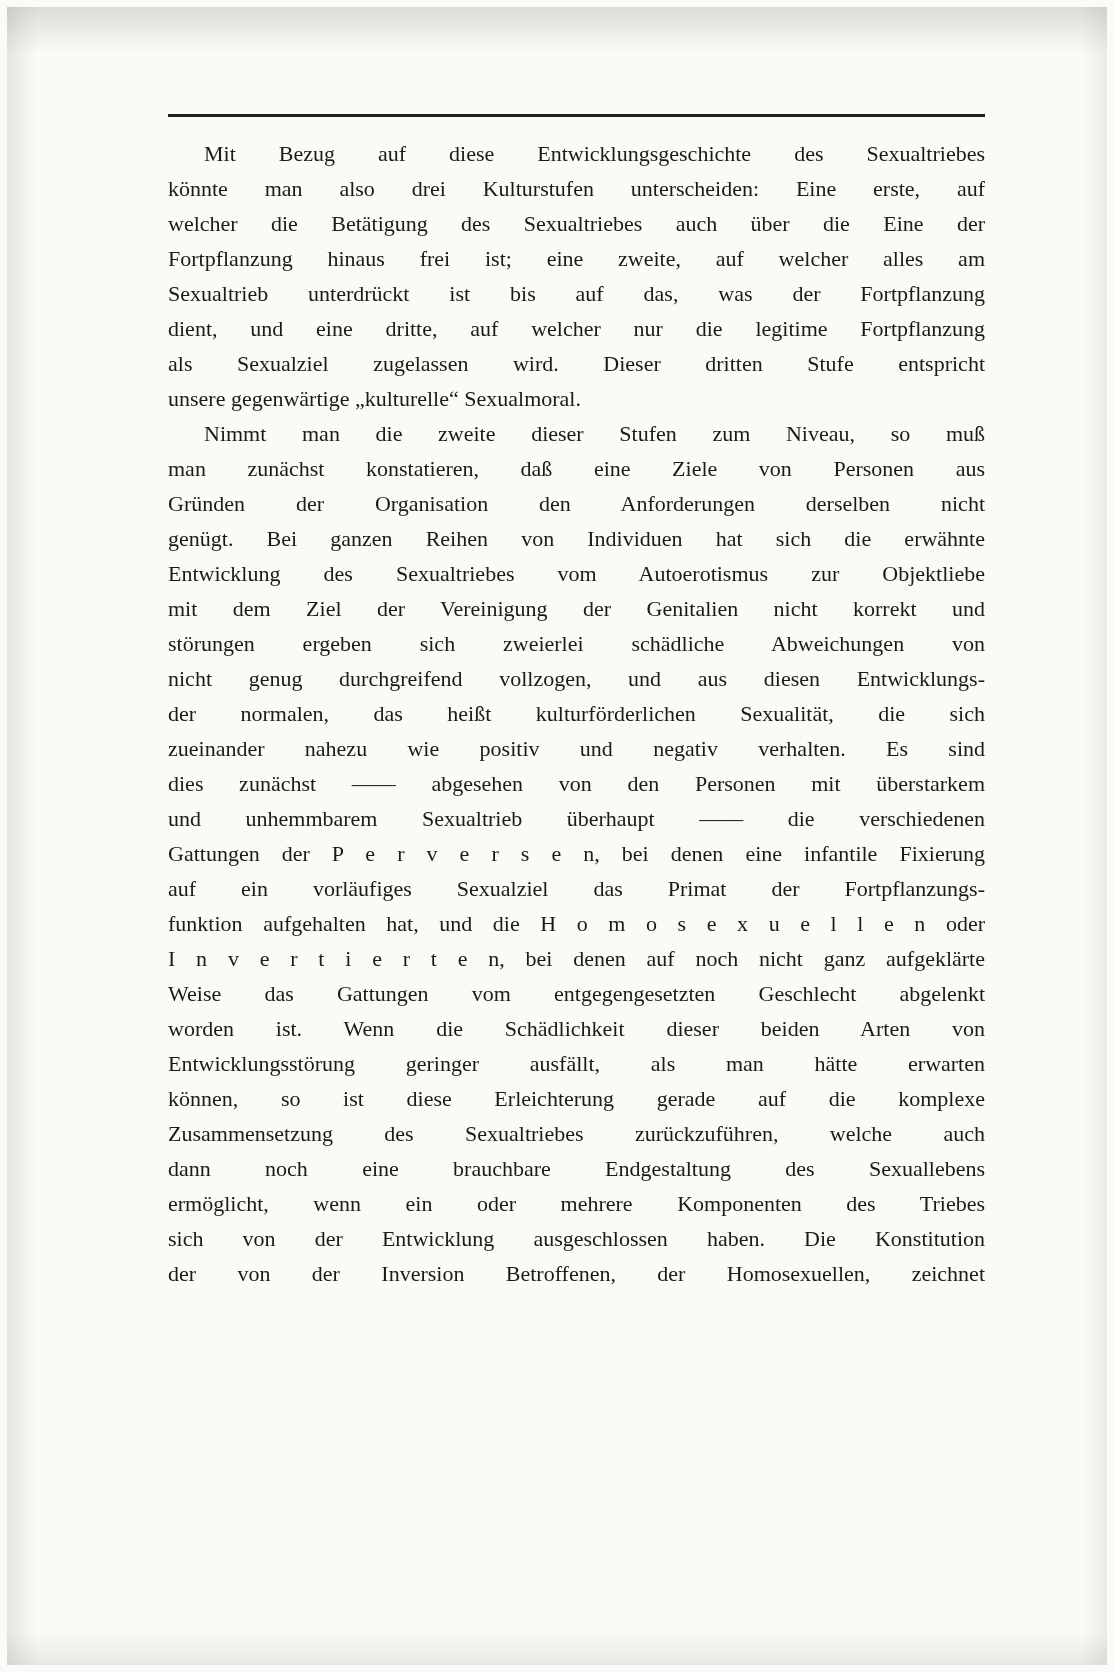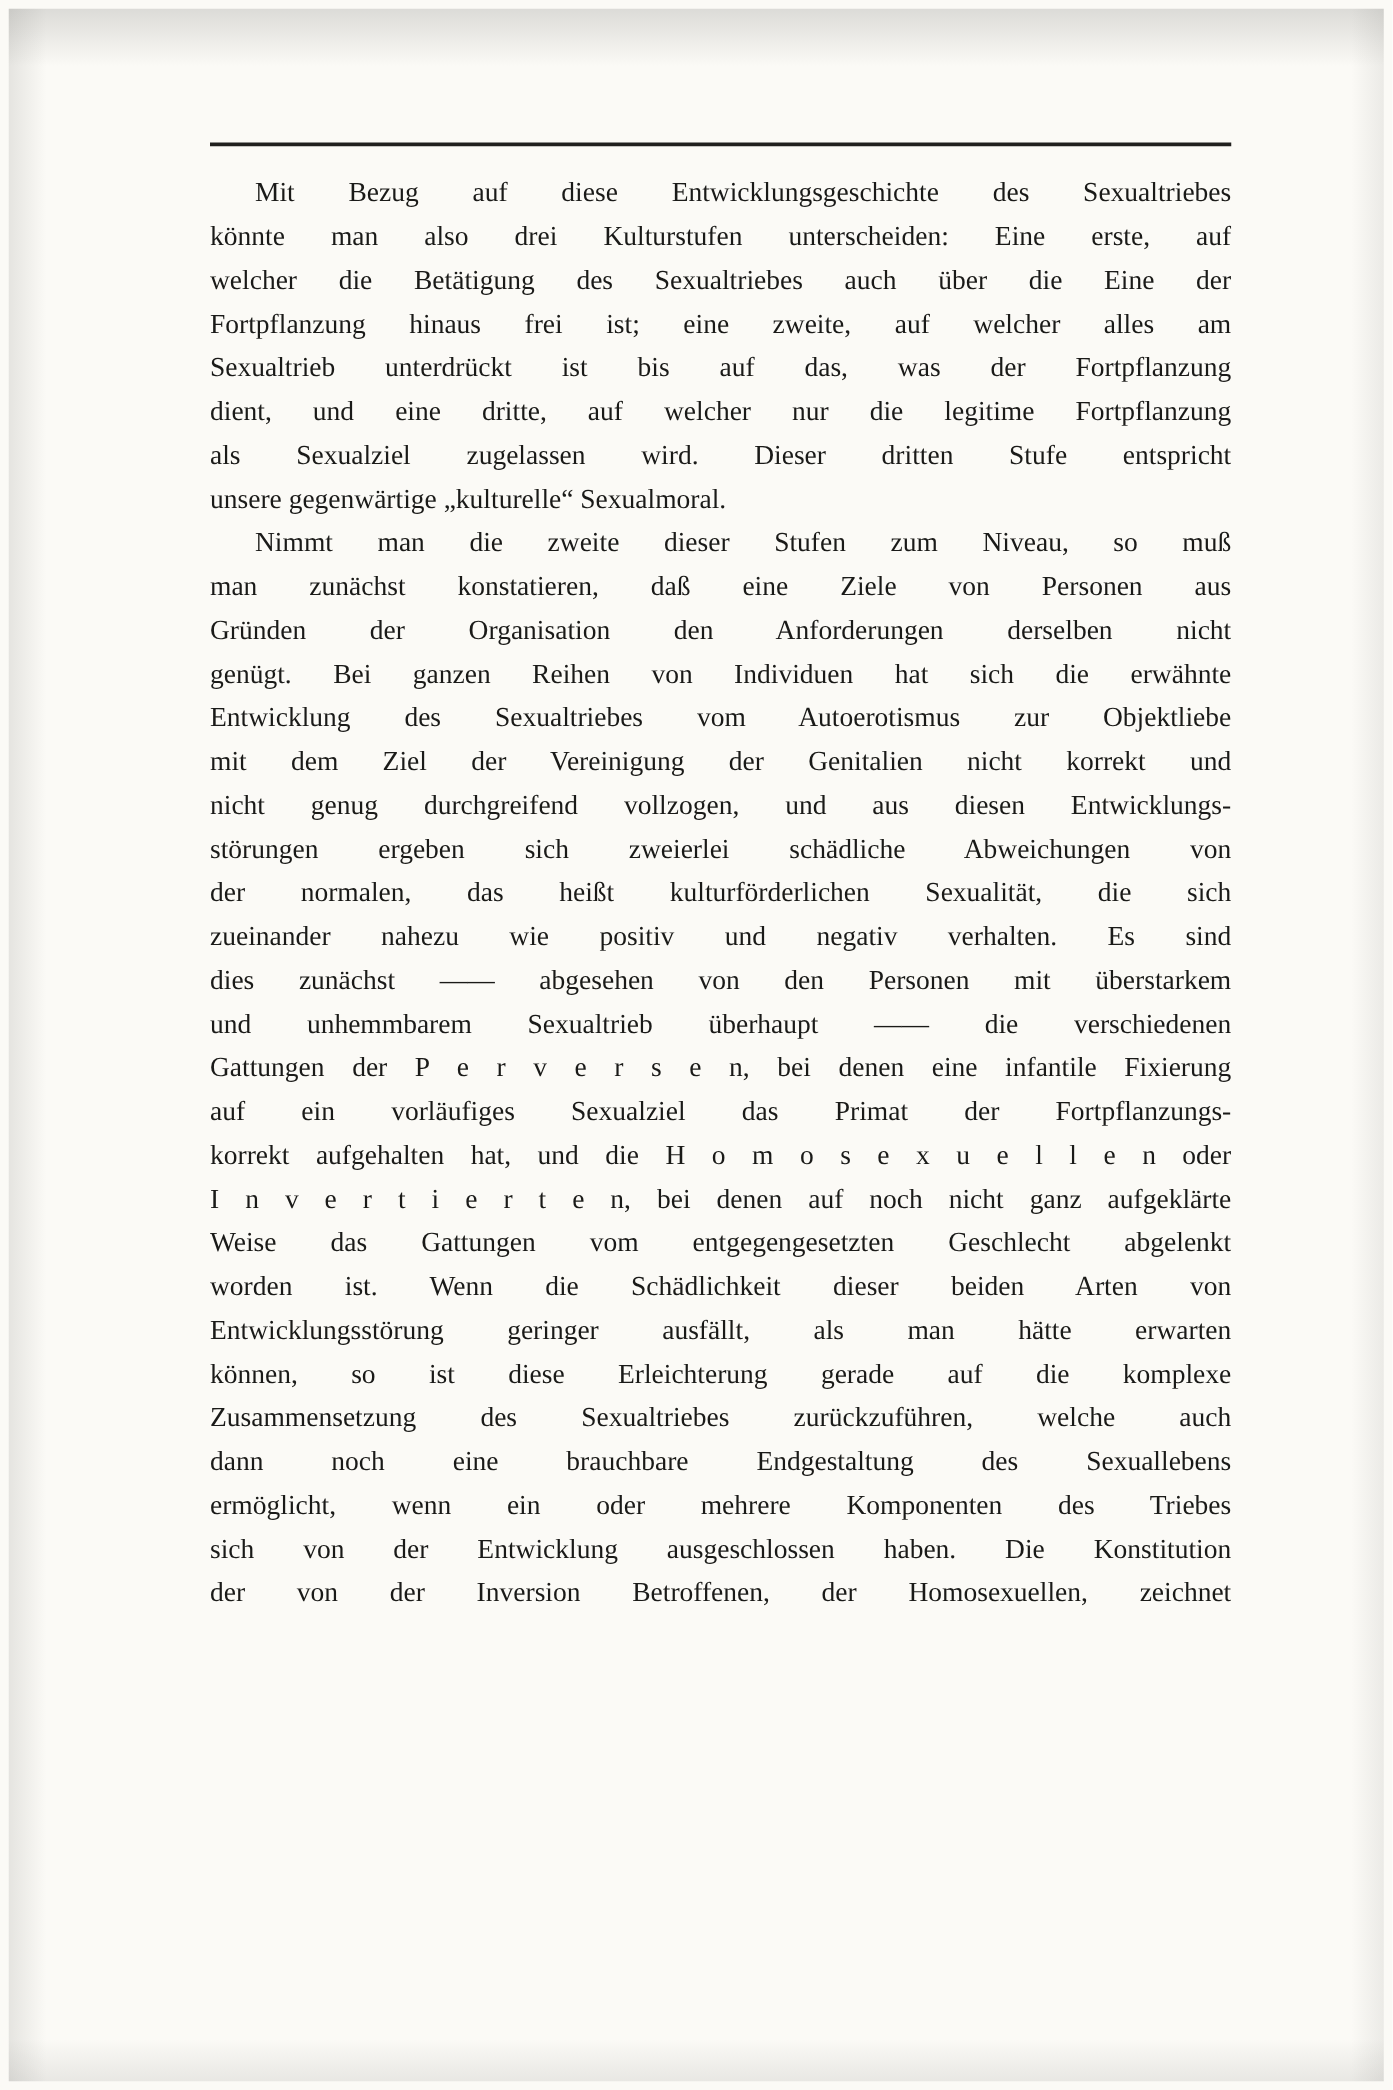--- a/index.html
+++ b/index.html
@@ -114,29 +114,29 @@
         <div class="line">als Sexualziel zugelassen wird. Dieser dritten Stufe entspricht</div>
         <div class="line endline">unsere gegenwärtige „kulturelle“ Sexualmoral.</div>
       </div>
       <div class="paragraph">
         <div class="line indent">Nimmt man die zweite dieser Stufen zum Niveau, so muß</div>
         <div class="line">man zunächst konstatieren, daß eine Ziele von Personen aus</div>
         <div class="line">Gründen der Organisation den Anforderungen derselben nicht</div>
         <div class="line">genügt. Bei ganzen Reihen von Individuen hat sich die erwähnte</div>
         <div class="line">Entwicklung des Sexualtriebes vom Autoerotismus zur Objektliebe</div>
         <div class="line">mit dem Ziel der Vereinigung der Genitalien nicht korrekt und</div>
+        <div class="line">störungen ergeben sich zweierlei schädliche Abweichungen von</div>
         <div class="line">nicht genug durchgreifend vollzogen, und aus diesen Entwicklungs-</div>
-        <div class="line">störungen ergeben sich zweierlei schädliche Abweichungen von</div>
         <div class="line">der normalen, das heißt kulturförderlichen Sexualität, die sich</div>
         <div class="line">zueinander nahezu wie positiv und negativ verhalten. Es sind</div>
         <div class="line">dies zunächst —— abgesehen von den Personen mit überstarkem</div>
         <div class="line">und unhemmbarem Sexualtrieb überhaupt —— die verschiedenen</div>
         <div class="line">Gattungen der P e r v e r s e n, bei denen eine infantile Fixierung</div>
         <div class="line">auf ein vorläufiges Sexualziel das Primat der Fortpflanzungs-</div>
-        <div class="line">korrekt aufgehalten hat, und die H o m o s e x u e l l e n oder</div>
+        <div class="line">funktion aufgehalten hat, und die H o m o s e x u e l l e n oder</div>
         <div class="line">I n v e r t i e r t e n, bei denen auf noch nicht ganz aufgeklärte</div>
         <div class="line">Weise das Gattungen vom entgegengesetzten Geschlecht abgelenkt</div>
         <div class="line">worden ist. Wenn die Schädlichkeit dieser beiden Arten von</div>
         <div class="line">Entwicklungsstörung geringer ausfällt, als man hätte erwarten</div>
         <div class="line">können, so ist diese Erleichterung gerade auf die komplexe</div>
         <div class="line">Zusammensetzung des Sexualtriebes zurückzuführen, welche auch</div>
         <div class="line">dann noch eine brauchbare Endgestaltung des Sexuallebens</div>
         <div class="line">ermöglicht, wenn ein oder mehrere Komponenten des Triebes</div>
         <div class="line">sich von der Entwicklung ausgeschlossen haben. Die Konstitution</div>
         <div class="line">der von der Inversion Betroffenen, der Homosexuellen, zeichnet</div>

